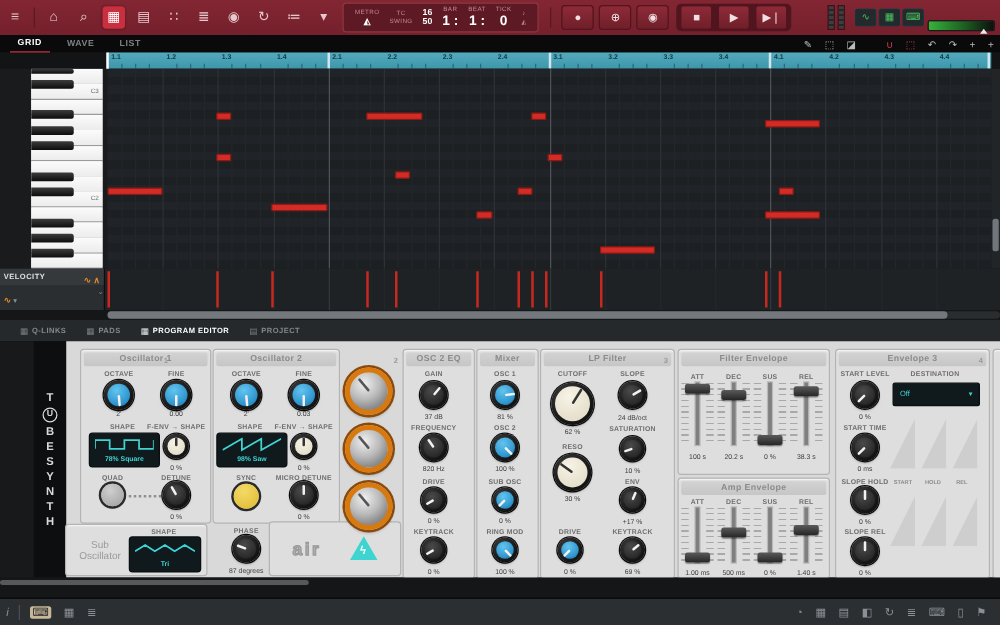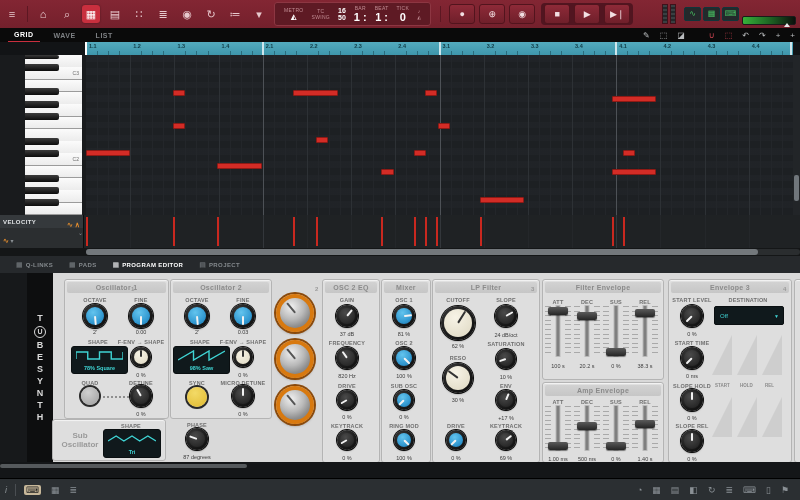--- a/index.html
+++ b/index.html
@@ -109,21 +109,21 @@
          border:4px solid #d8790f;box-shadow:0 0 0 2px #8a4a0c,0 2px 3px #00000055;}
   .macro .line{position:absolute;left:50%;top:8%;width:2px;height:42%;background:#555;transform-origin:50% 100%;transform:translateX(-50%) rotate(-40deg);border-radius:1px;}
   .strack{position:absolute;left:50%;transform:translateX(-50%);width:3px;background:#7f7f7f;box-shadow:0 0 0 1px #b9b9b9;}
   .sticks{position:absolute;width:6px;background:repeating-linear-gradient(to bottom,#a9a9a9 0 1px,transparent 1px 4.6px);}
   .sthumb{position:absolute;left:50%;transform:translate(-50%,-50%);width:20px;height:8px;border-radius:2px;
           background:linear-gradient(#5a5a5a,#262626);box-shadow:0 1px 1px #00000077;}
   .airbox{position:absolute;border:1px solid #b4b4b4;border-radius:3px;background:#dedede;}
   .airlogo{position:absolute;font-size:14px;font-weight:bold;color:#b0b0b0;letter-spacing:2px;-webkit-text-stroke:1px #9a9a9a;}
   .bolt{position:absolute;width:0;height:0;border-left:11px solid transparent;border-right:11px solid transparent;border-bottom:19px solid #3fd4cf;}
   .bolt span{position:absolute;left:-3px;top:6px;font-size:9px;color:#fff;font-weight:bold;}
-  .subtxt{position:absolute;font-size:8px;color:#9a9a9a;font-weight:bold;text-align:center;line-height:9px;}
+  .subtxt{position:absolute;font-size:8px;color:#9a9a9a;font-weight:normal;text-align:center;line-height:9px;}
   .etri{position:absolute;background:#c7c7c7;opacity:.7;}
   .ehlab{position:absolute;font-size:4.5px;color:#8a8a8a;font-weight:bold;}
   
   #understrip{position:absolute;left:0;top:462px;width:800px;height:16px;background:#141618;}
   #understrip .thumb{position:absolute;left:0;top:2px;width:247px;height:4px;background:#55595c;border-radius:2px;}
   #statusbar{position:absolute;left:0;top:478px;width:800px;height:22px;background:#2b2f32;border-top:1px solid #000;
              display:flex;align-items:center;}
   .sb-ic{color:#8a9095;font-size:9px;margin:0 5px;}
   .sb-ic.hl{background:#c8b89a;color:#222;border-radius:2px;padding:0 2px;}
   .sb-right{margin-left:auto;display:flex;align-items:center;margin-right:6px;}
@@ -501,20 +501,26 @@
         </div>
         <div class="sect" style="left: 615px; top: 6px; width: 122px; height: 182px;">
           <div class="sect-h">Envelope 3</div>
         </div>
         <div class="sect" style="left: 741px; top: 6px; width: 10px; height: 182px;"></div>
         <div class="pgnum" style="left: 78px; top: 13px;">1</div>
         <div class="pgnum" style="left: 262px; top: 13px;">2</div>
         <div class="pgnum" style="left: 478px; top: 13px;">3</div>
         <div class="pgnum" style="left: 730px; top: 13px;">4</div>
         <div class="subtxt" style="left: 3px; top: 158px; width: 48px;">Sub Oscillator</div>
+        <div class="airbox" style="left: 162px; top: 144px; width: 104px; height: 42px;">
+          <div class="airlogo" style="left: 18px; top: 13px;">air</div>
+          <div class="bolt" style="left: 64px; top: 11px;">
+            <span>ϟ</span>
+          </div>
+        </div>
         <div class="macro" style="left: 223px; top: 21px; width: 30px; height: 30px;">
           <div class="line"></div>
         </div>
         <div class="macro" style="left: 223px; top: 67px; width: 30px; height: 30px;">
           <div class="line"></div>
         </div>
         <div class="macro" style="left: 223px; top: 113px; width: 30px; height: 30px;">
           <div class="line"></div>
         </div>
         <div class="slbl" style="left: 42px; top: 24px;">OCTAVE</div>

